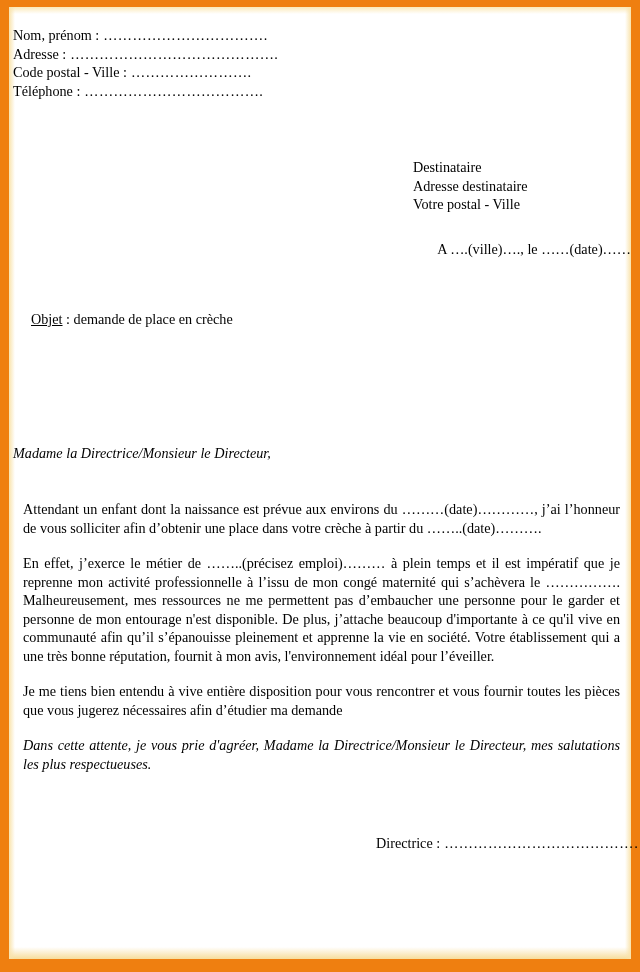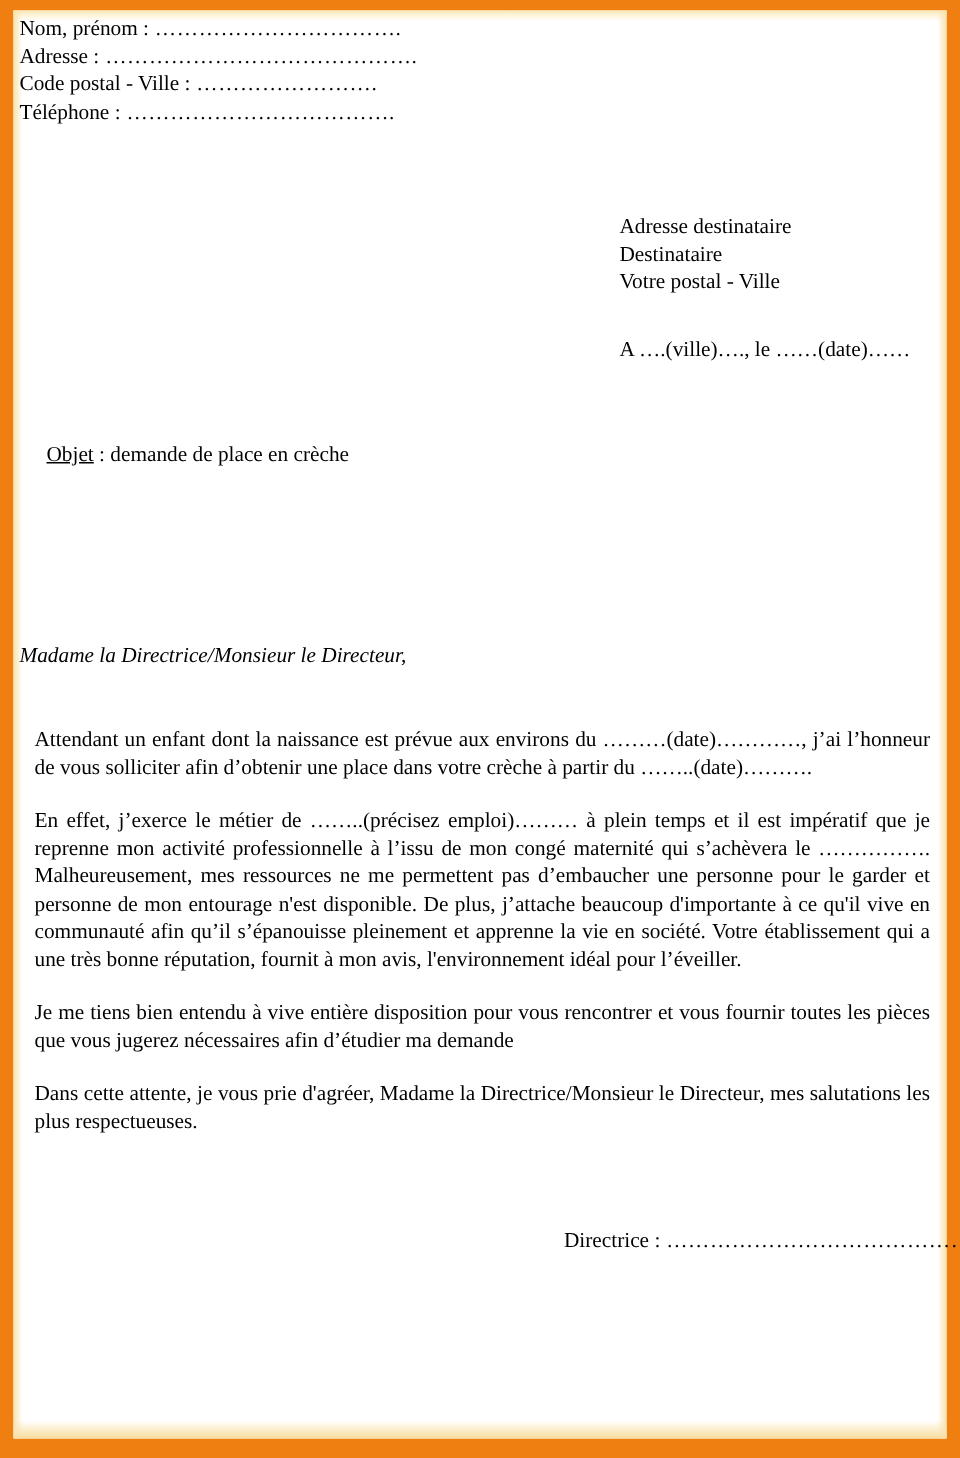--- a/index.html
+++ b/index.html
@@ -85,21 +85,21 @@
 
   .letter {
     font-size: 14.2px;
     line-height: 18.5px;
     color: #000000;
   }
 
   
   .sender {
     margin: 0;
-    padding: 0 0 0 2px;
+    padding: 16px 0 0 2px;
   }
   .sender .line {
     white-space: nowrap;
     margin: 0;
     padding: 0;
   }
 
   .leader {
     letter-spacing: 0.4px;
   }
@@ -110,20 +110,21 @@
     padding-left: 402px;
   }
   .recipient .line {
     margin: 0;
   }
 
   .dateline {
     margin-top: 26px;
     padding-left: 402px;
     white-space: nowrap;
+    text-align: right;
   }
 
   
   .subject {
     margin-top: 52px;
     padding-left: 20px;
   }
   .subject .u {
     text-decoration: underline;
   }
@@ -140,21 +141,21 @@
     padding-left: 2px;
     padding-right: 1px;
   }
   .para {
     margin: 10px;
     text-align: justify;
   }
   .para.p1 { margin-top: 38px; }
   .para.p2 { margin-top: 17px; }
   .para.p3 { margin-top: 17px; }
-  .para.p4 { margin-top: 17px; }
+  .para.p4 { margin-top: 17px; font-style: italic; }
 
   
   .signature {
     margin-top: 61px;
     padding-left: 365px;
     white-space: nowrap;
   }
 </style>
 </head>
 <body>
@@ -174,22 +175,22 @@
     <div class="letter">
 
       <div class="sender">
         <div class="line"><span>Nom, prénom :</span><span class="leader"> …………………………….</span></div>
         <div class="line"><span>Adresse :</span><span class="leader"> …………………………………….</span></div>
         <div class="line"><span>Code postal - Ville :</span><span class="leader"> …………………….</span></div>
         <div class="line"><span>Téléphone :</span><span class="leader"> ……………………………….</span></div>
       </div>
 
       <div class="recipient">
+        <div class="line">Destinataire</div>
         <div class="line">Adresse destinataire</div>
-        <div class="line">Destinataire</div>
         <div class="line">Votre postal - Ville</div>
       </div>
 
       <div class="dateline">A ….(ville)…., le ……(date)……</div>
 
       <div class="subject"><span class="u">Objet</span><span> : </span><span>demande de place en crèche</span></div>
 
       <div class="salutation">Madame la Directrice/Monsieur le Directeur,</div>
 
       <div class="body">

